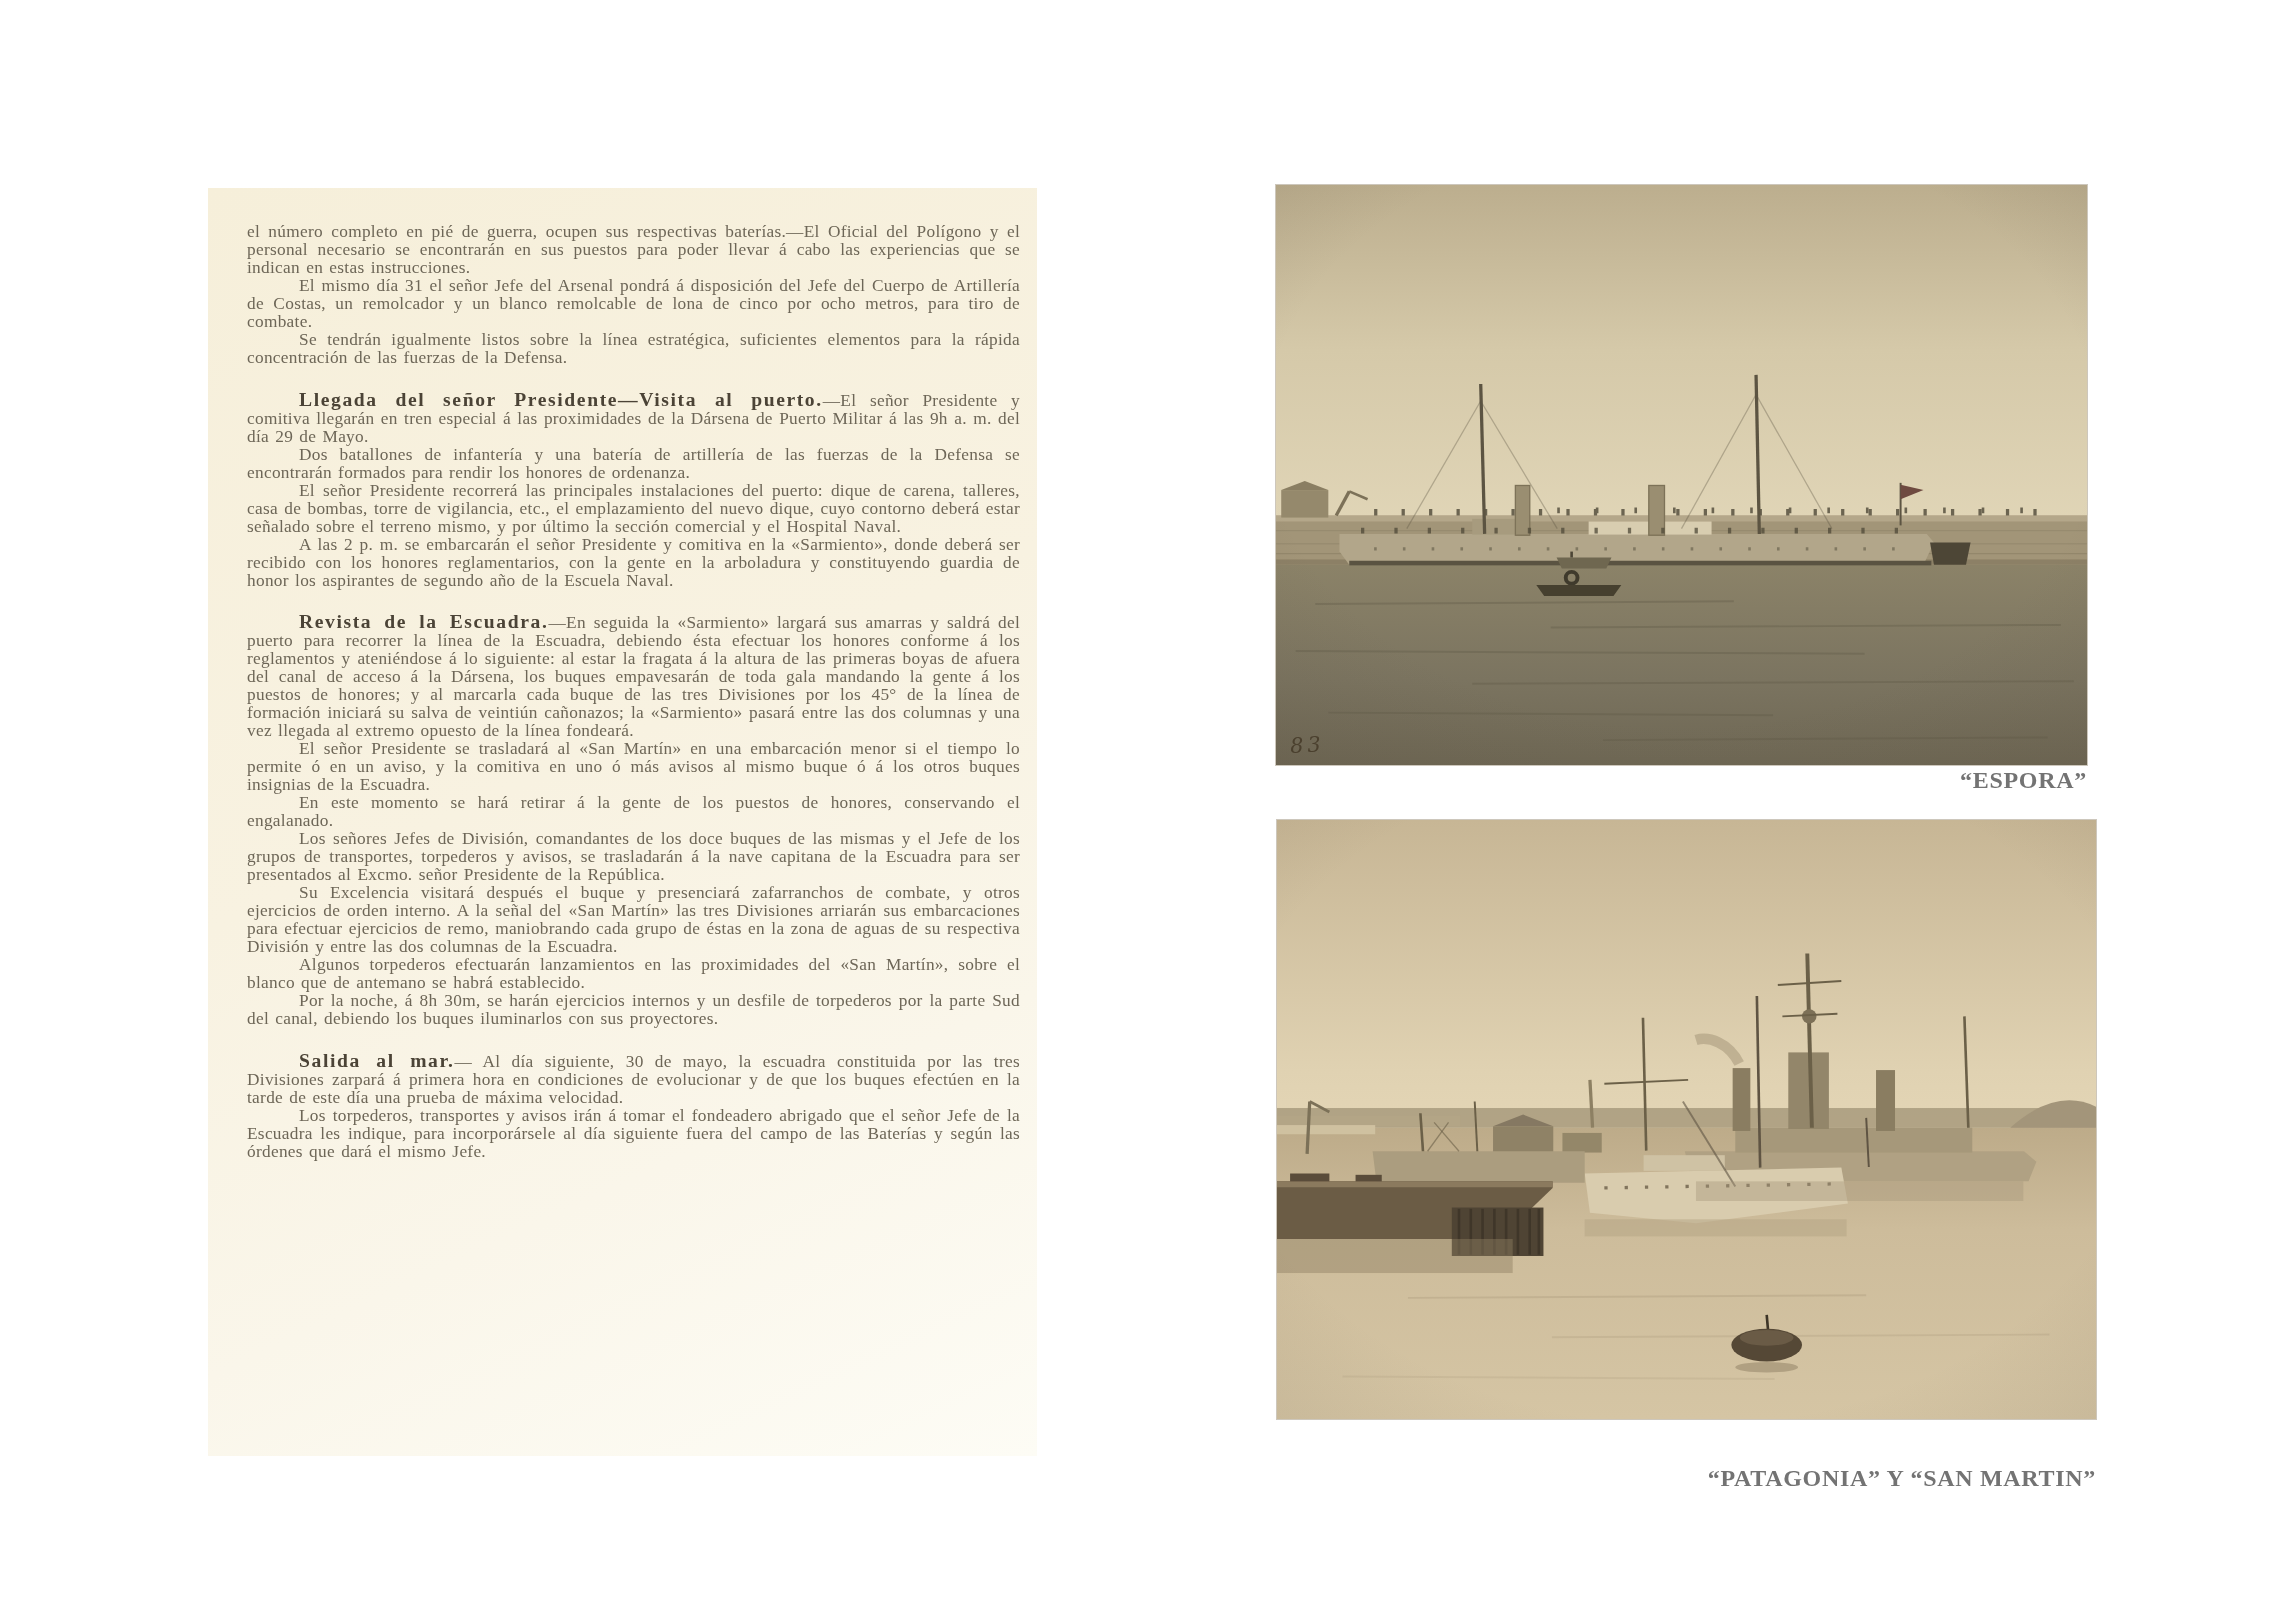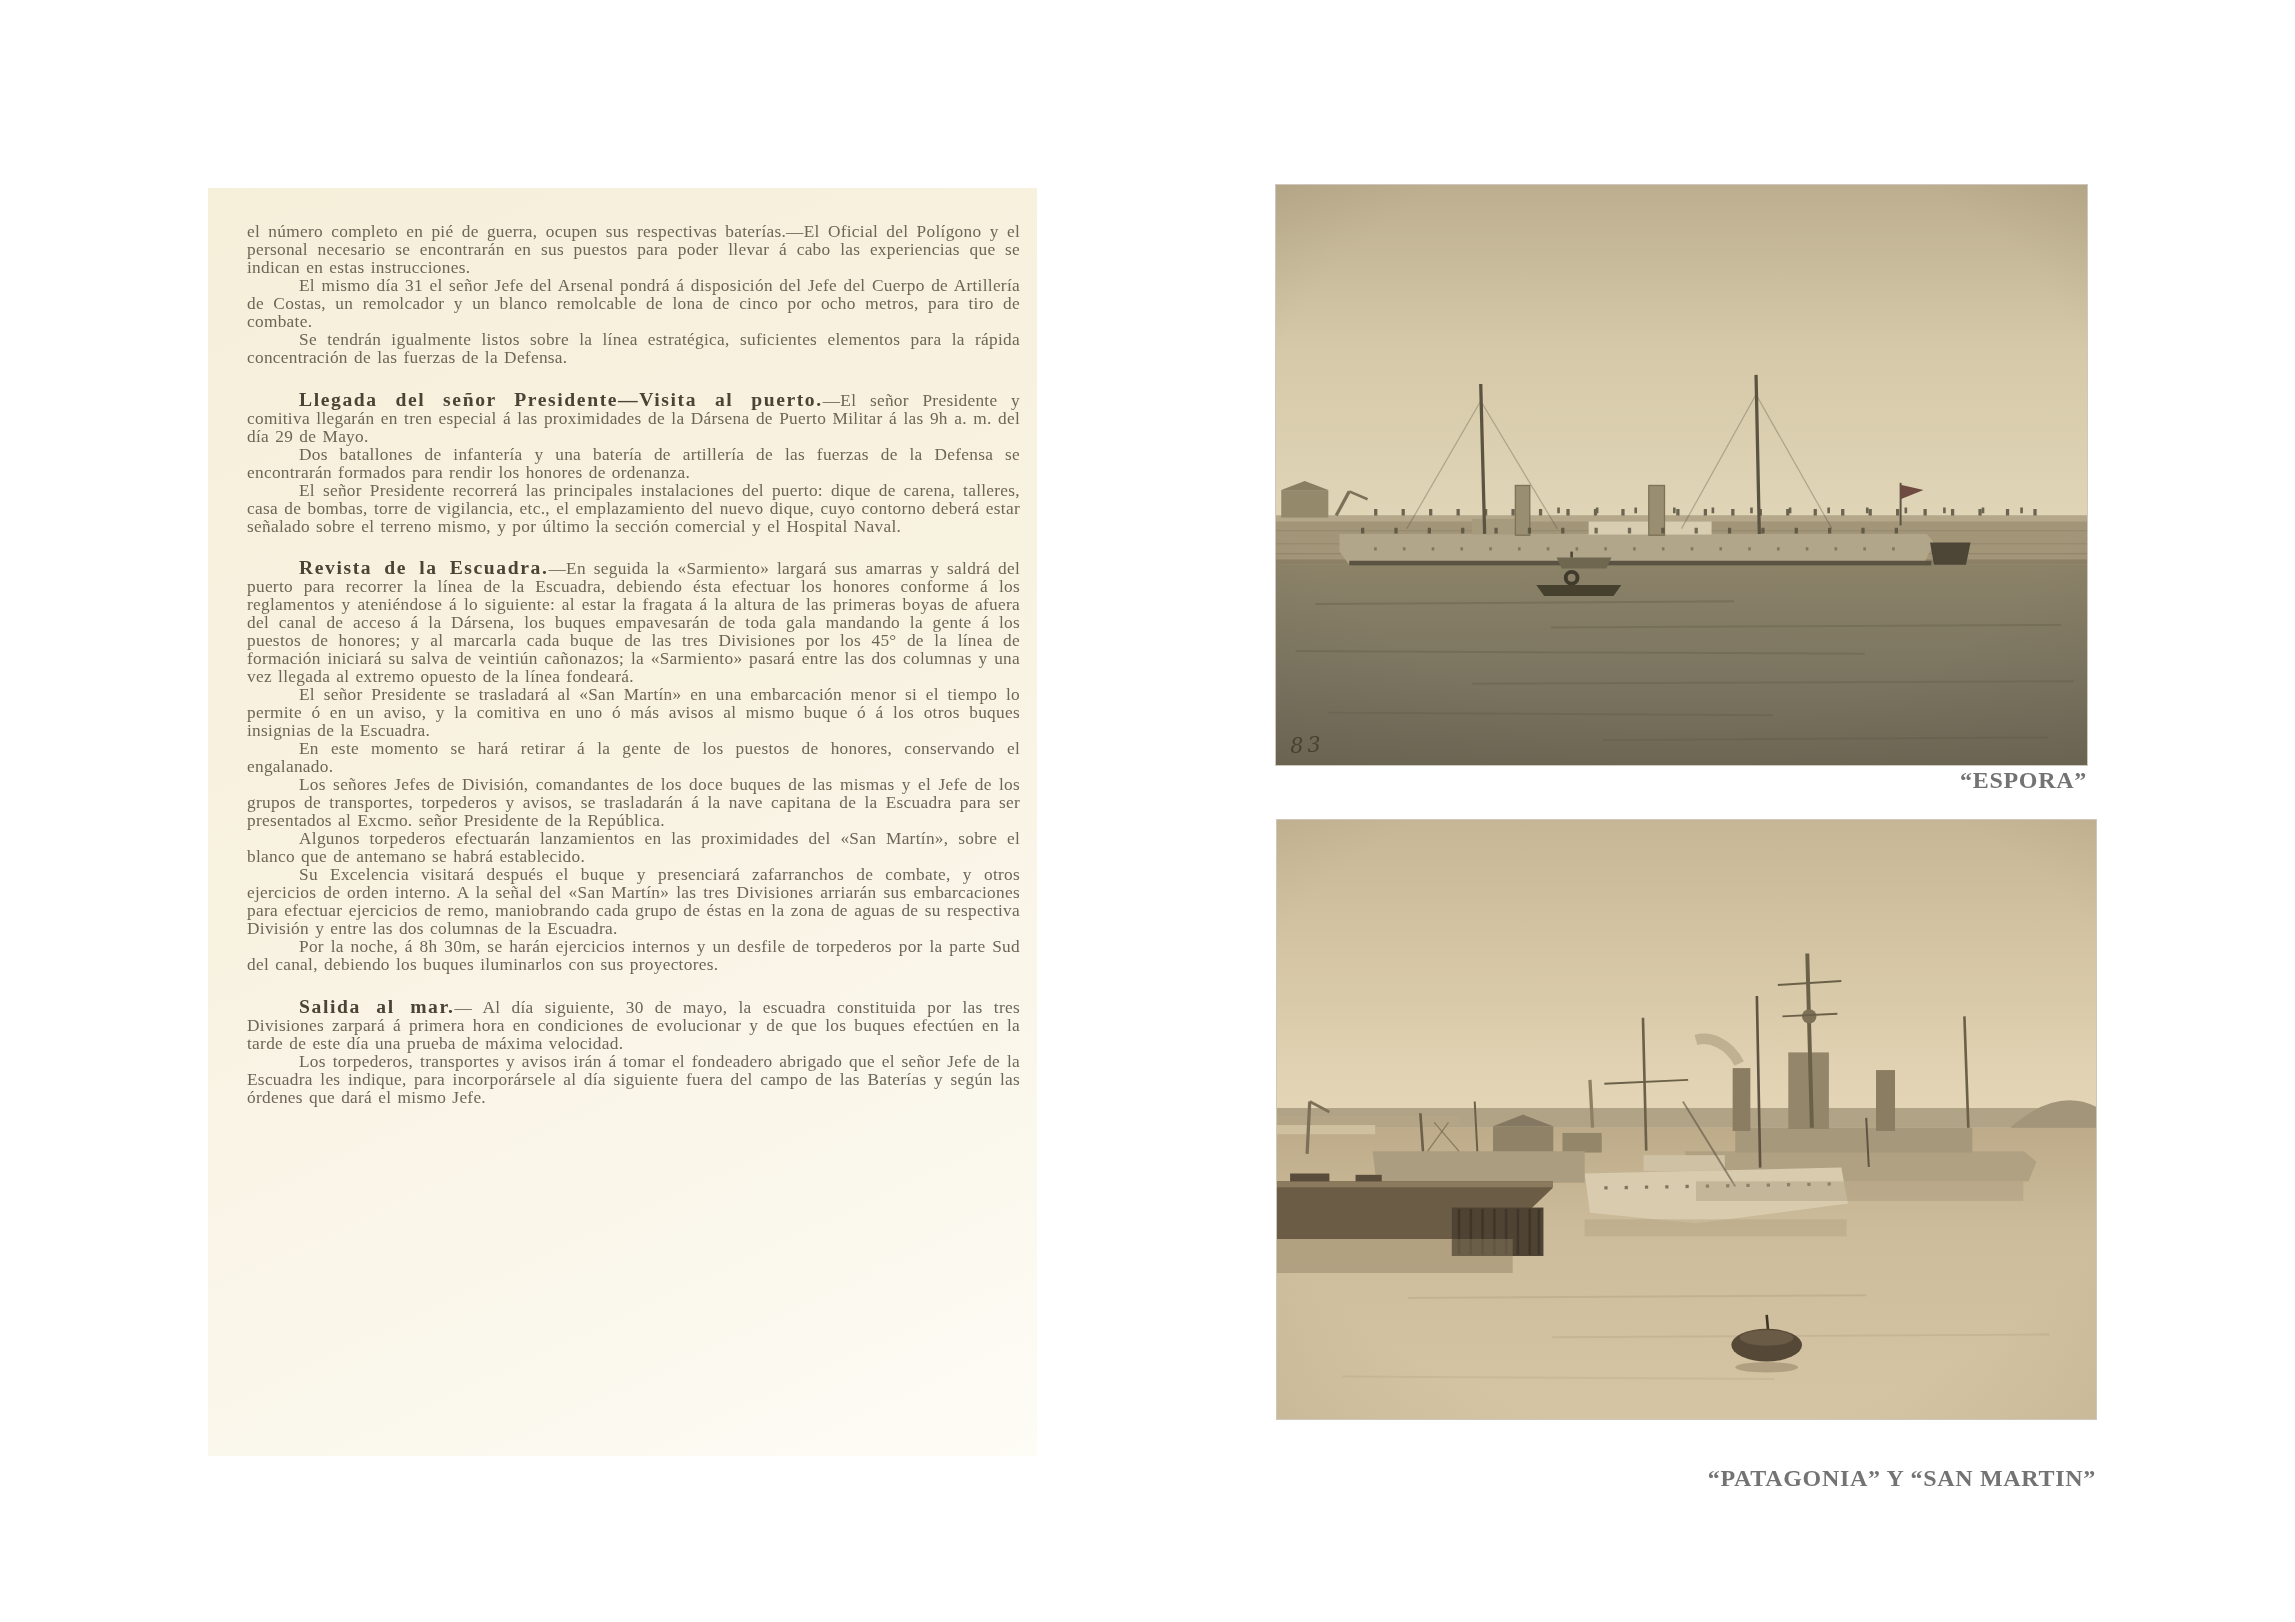--- a/index.html
+++ b/index.html
@@ -58,26 +58,27 @@
 <div class="canvas">
 
   <div class="scan-page">
     <div class="text-column">
         <p class="para">el número completo en pié de guerra, ocupen sus respectivas baterías.—El Oficial del Polígono y el personal necesario se encontrarán en sus puestos para poder llevar á cabo las experiencias que se indican en estas instrucciones.</p>
         <p class="para indent">El mismo día 31 el señor Jefe del Arsenal pondrá á disposición del Jefe del Cuerpo de Artillería de Costas, un remolcador y un blanco remolcable de lona de cinco por ocho metros, para tiro de combate.</p>
         <p class="para indent">Se tendrán igualmente listos sobre la línea estratégica, suficientes elementos para la rápida concentración de las fuerzas de la Defensa.</p>
         <p class="para indent section"><strong>Llegada del señor Presidente—Visita al puerto.</strong>—El señor Presidente y comitiva llegarán en tren especial á las proximidades de la Dársena de Puerto Militar á las 9h a. m. del día 29 de Mayo.</p>
         <p class="para indent">Dos batallones de infantería y una batería de artillería de las fuerzas de la Defensa se encontrarán formados para rendir los honores de ordenanza.</p>
         <p class="para indent">El señor Presidente recorrerá las principales instalaciones del puerto: dique de carena, talleres, casa de bombas, torre de vigilancia, etc., el emplazamiento del nuevo dique, cuyo contorno deberá estar señalado sobre el terreno mismo, y por último la sección comercial y el Hospital Naval.</p>
+        <p class="para indent">A las 2 p. m. se embarcarán el señor Presidente y comitiva en la «Sarmiento», donde deberá ser recibido con los honores reglamentarios, con la gente en la arboladura y constituyendo guardia de honor los aspirantes de segundo año de la Escuela Naval.</p>
         <p class="para indent section"><strong>Revista de la Escuadra.</strong>—En seguida la «Sarmiento» largará sus amarras y saldrá del puerto para recorrer la línea de la Escuadra, debiendo ésta efectuar los honores conforme á los reglamentos y ateniéndose á lo siguiente: al estar la fragata á la altura de las primeras boyas de afuera del canal de acceso á la Dársena, los buques empavesarán de toda gala mandando la gente á los puestos de honores; y al marcarla cada buque de las tres Divisiones por los 45° de la línea de formación iniciará su salva de veintiún cañonazos; la «Sarmiento» pasará entre las dos columnas y una vez llegada al extremo opuesto de la línea fondeará.</p>
         <p class="para indent">El señor Presidente se trasladará al «San Martín» en una embarcación menor si el tiempo lo permite ó en un aviso, y la comitiva en uno ó más avisos al mismo buque ó á los otros buques insignias de la Escuadra.</p>
         <p class="para indent">En este momento se hará retirar á la gente de los puestos de honores, conservando el engalanado.</p>
         <p class="para indent">Los señores Jefes de División, comandantes de los doce buques de las mismas y el Jefe de los grupos de transportes, torpederos y avisos, se trasladarán á la nave capitana de la Escuadra para ser presentados al Excmo. señor Presidente de la República.</p>
+        <p class="para indent">Su Excelencia visitará después el buque y presenciará zafarranchos de combate, y otros ejercicios de orden interno. A la señal del «San Martín» las tres Divisiones arriarán sus embarcaciones para efectuar ejercicios de remo, maniobrando cada grupo de éstas en la zona de aguas de su respectiva División y entre las dos columnas de la Escuadra.</p>
         <p class="para indent">Algunos torpederos efectuarán lanzamientos en las proximidades del «San Martín», sobre el blanco que de antemano se habrá establecido.</p>
-        <p class="para indent">Su Excelencia visitará después el buque y presenciará zafarranchos de combate, y otros ejercicios de orden interno. A la señal del «San Martín» las tres Divisiones arriarán sus embarcaciones para efectuar ejercicios de remo, maniobrando cada grupo de éstas en la zona de aguas de su respectiva División y entre las dos columnas de la Escuadra.</p>
         <p class="para indent">Por la noche, á 8h 30m, se harán ejercicios internos y un desfile de torpederos por la parte Sud del canal, debiendo los buques iluminarlos con sus proyectores.</p>
         <p class="para indent section"><strong>Salida al mar.</strong>— Al día siguiente, 30 de mayo, la escuadra constituida por las tres Divisiones zarpará á primera hora en condiciones de evolucionar y de que los buques efectúen en la tarde de este día una prueba de máxima velocidad.</p>
         <p class="para indent">Los torpederos, transportes y avisos irán á tomar el fondeadero abrigado que el señor Jefe de la Escuadra les indique, para incorporársele al día siguiente fuera del campo de las Baterías y según las órdenes que dará el mismo Jefe.</p>
       </div>
   </div>
 
   <div class="photo photo-espora">
     <svg viewBox="0 0 1240 886" preserveAspectRatio="none">
       <defs>
         <linearGradient id="sky1" x1="0" y1="0" x2="0" y2="1">

